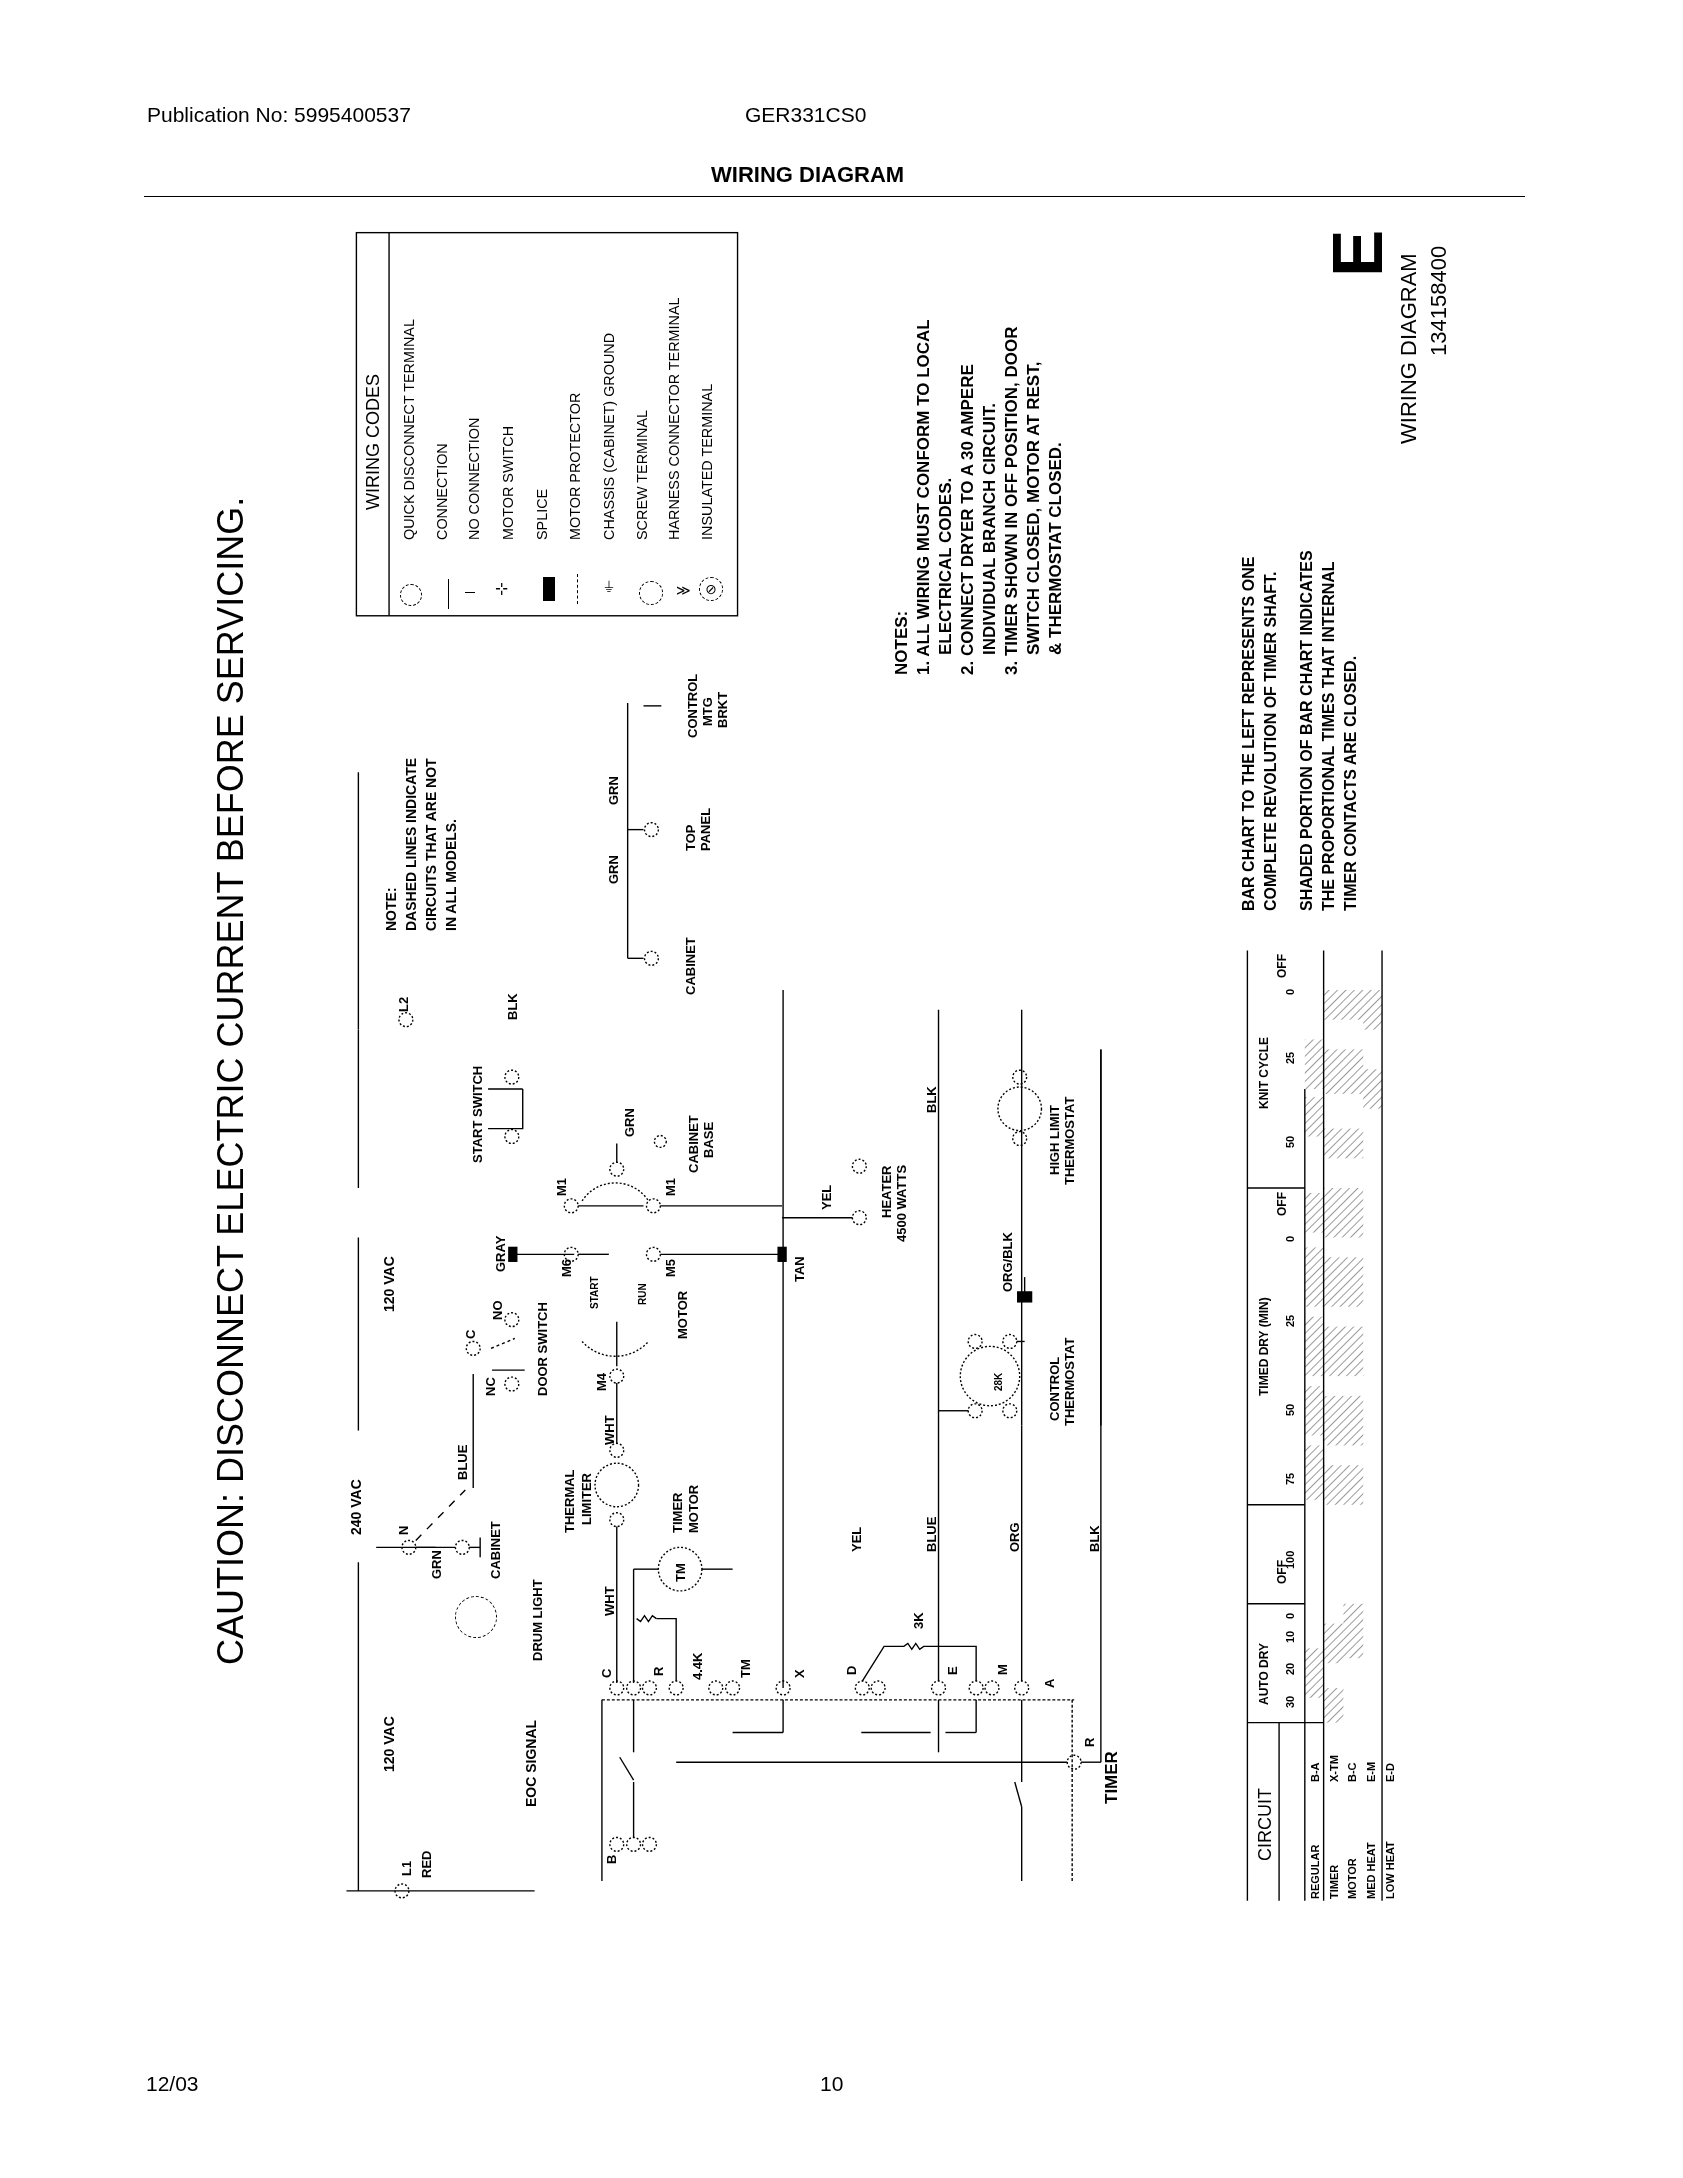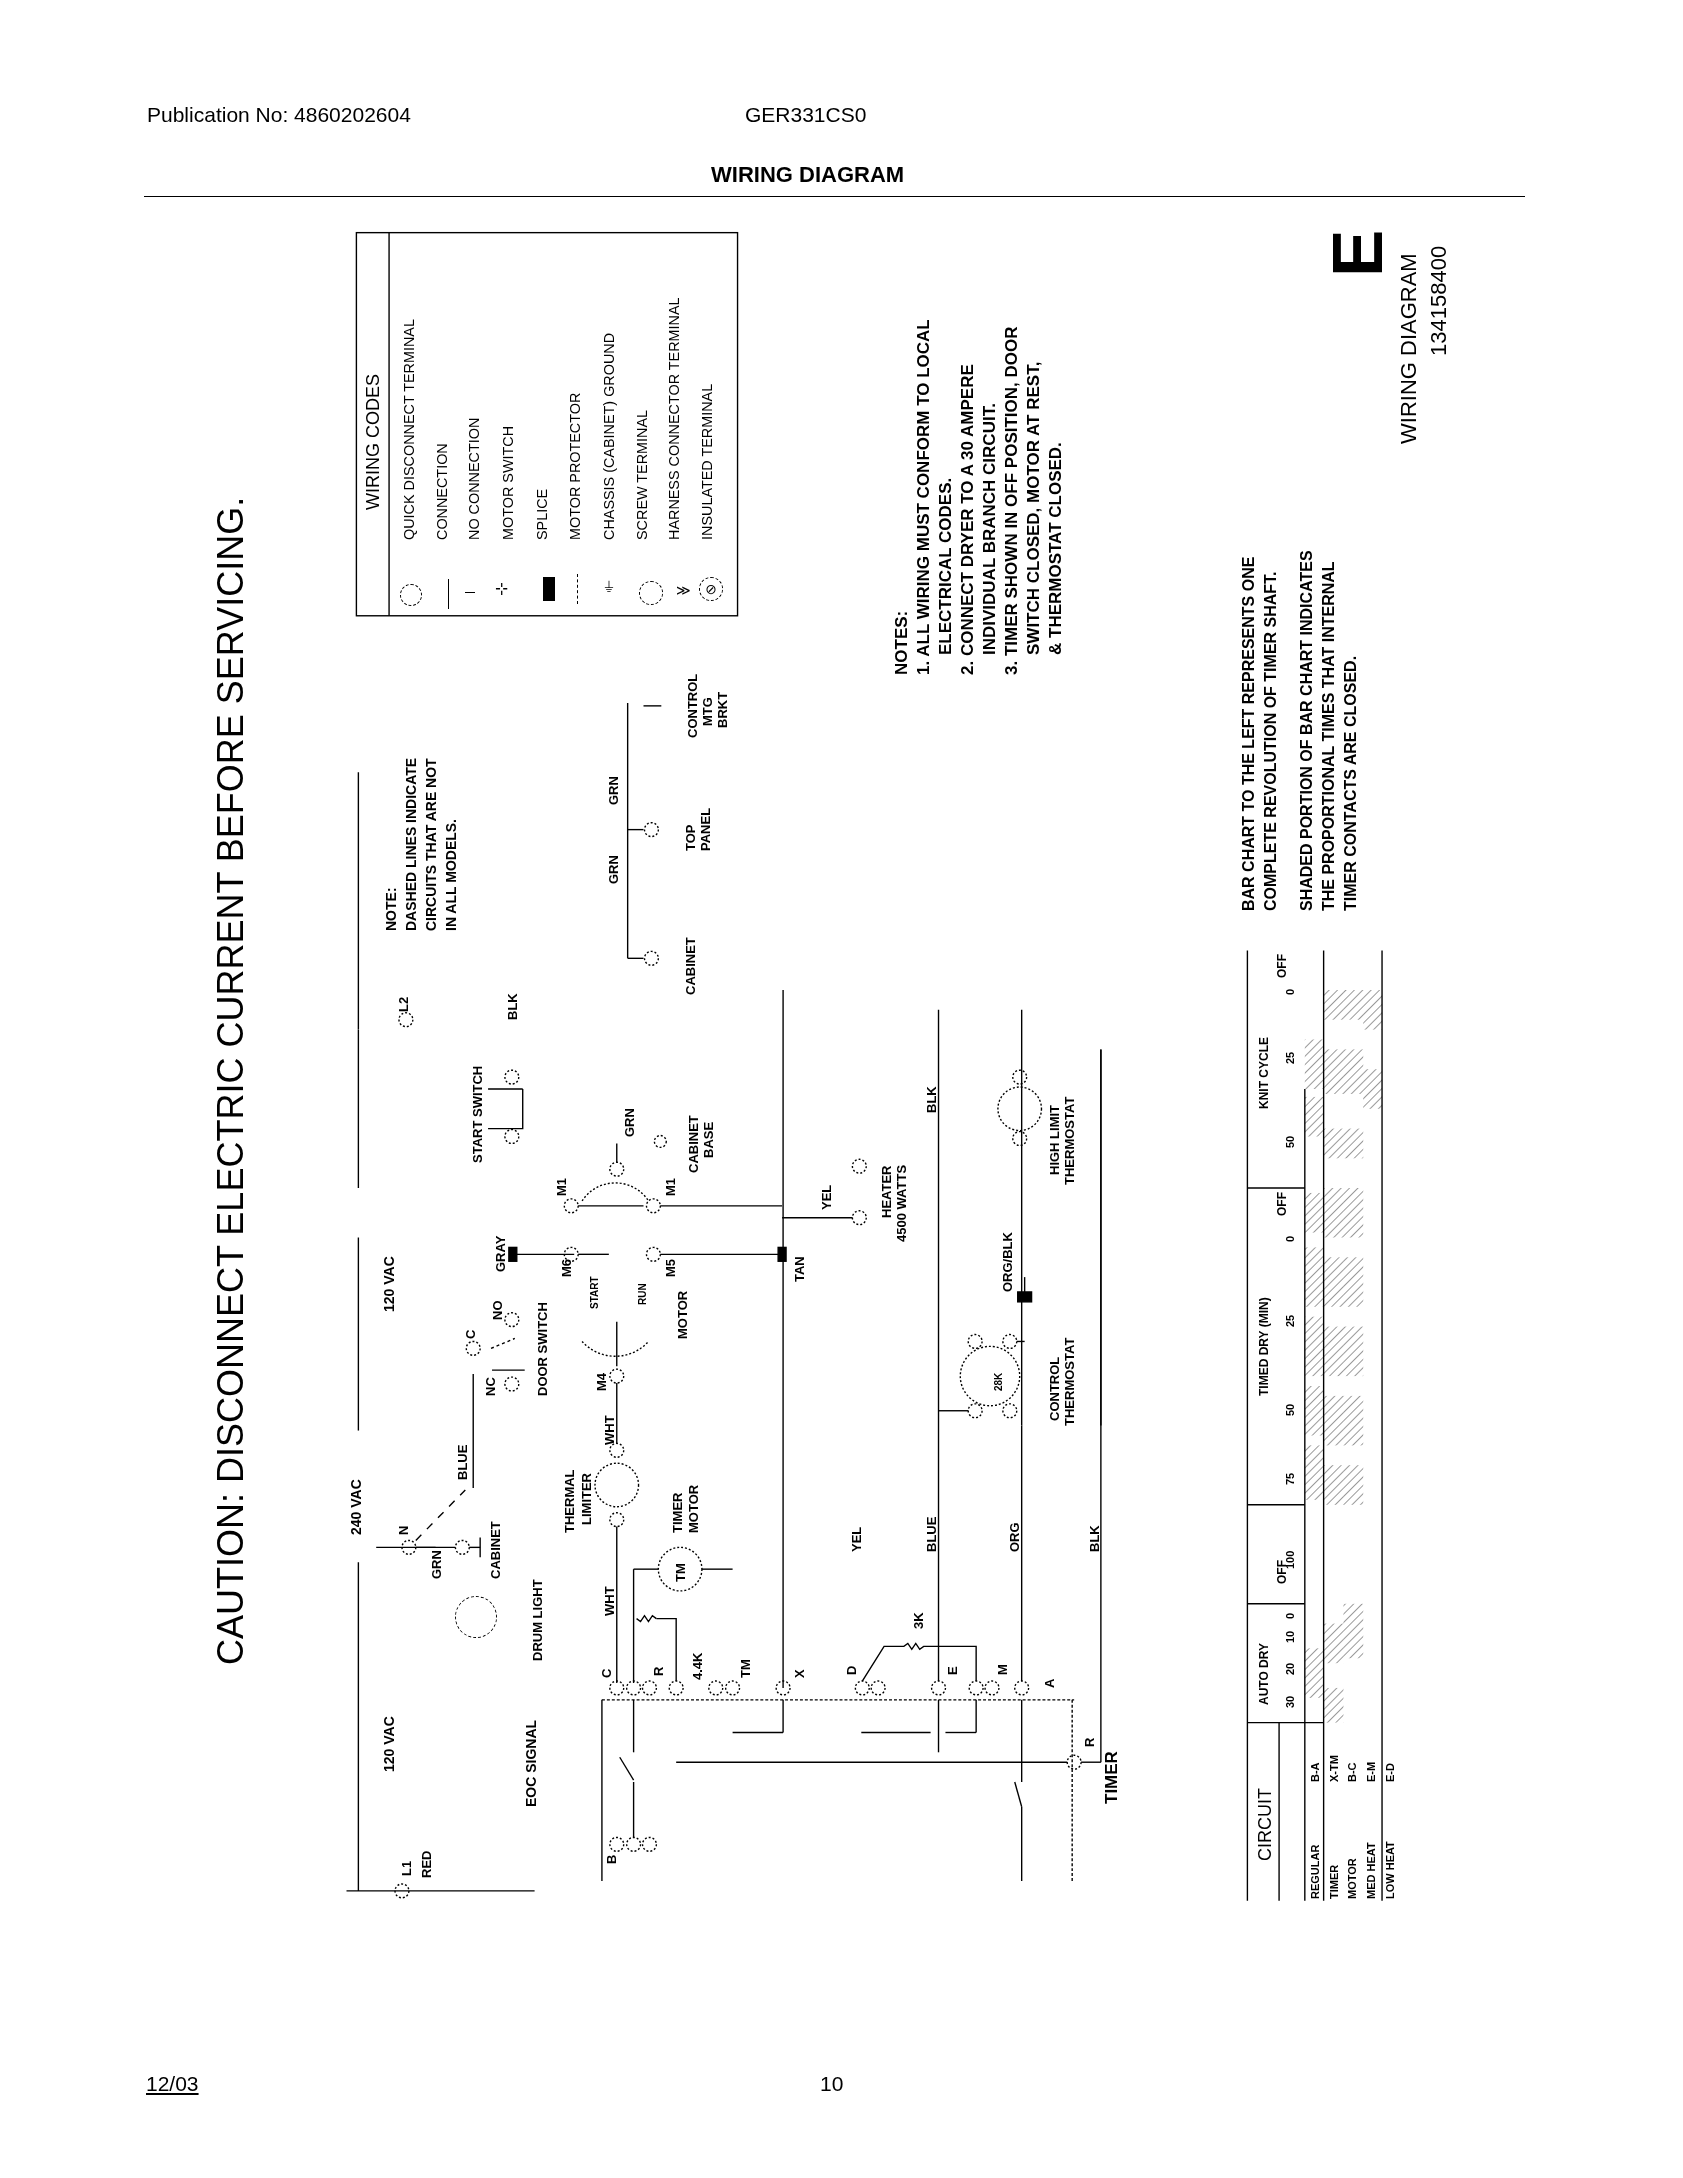--- a/index.html
+++ b/index.html
@@ -18,21 +18,21 @@
   .notes { font-size:17px; font-weight:bold; line-height:22px; }
   .bignote { font-size:16px; font-weight:bold; line-height:22px; }
   .wdtitle { font-size:22px; }
   .bigE { font-size:71px; font-weight:bold; }
   svg { position:absolute; left:0; top:0; }
   .mline { line-height:14px; }
 </style>
 </head>
 <body>
 
-<div class="abs hdr" style="left:147px; top:103px;">Publication No: 4860202604</div>
+<div class="abs hdr" style="left:147px; top:103px;">Publication No: 5995400537</div>
 <div class="abs hdr" style="left:745px; top:103px;">GER331CS0</div>
 <div class="abs title" style="left:711px; top:162px;">WIRING DIAGRAM</div>
 <div class="rule"></div>
 
 <div class="rot caution" style="left:210px; top:1665px;">CAUTION: DISCONNECT ELECTRIC CURRENT BEFORE SERVICING.</div>
 
 <svg width="1683" height="2178" viewBox="0 0 1700 2200">
   <g stroke="#000" stroke-width="1.4" fill="none">
 
     <rect x="360" y="235" width="385" height="387"></rect>
@@ -370,15 +370,15 @@
 <div class="rot lbl" style="left:1284px; top:1416px; font-size:11px;">50</div>
 <div class="rot lbl" style="left:1284px; top:1327px; font-size:11px;">25</div>
 <div class="rot lbl" style="left:1284px; top:1242px; font-size:11px;">0</div>
 <div class="rot lbl" style="left:1275px; top:1216px; font-size:12px;">OFF</div>
 <div class="rot lbl" style="left:1257px; top:1109px; font-size:12px;">KNIT CYCLE</div>
 <div class="rot lbl" style="left:1284px; top:1148px; font-size:11px;">50</div>
 <div class="rot lbl" style="left:1284px; top:1064px; font-size:11px;">25</div>
 <div class="rot lbl" style="left:1284px; top:995px; font-size:11px;">0</div>
 <div class="rot lbl" style="left:1275px; top:978px; font-size:12px;">OFF</div>
 
-<div class="abs hdr" style="left:146px; top:2072px;text-decoration:underline;">12/03</div>
+<div class="abs hdr" style="left:146px; top:2072px;">12/03</div>
 <div class="abs hdr" style="left:820px; top:2072px;">10</div>
 
 
 </body></html>

